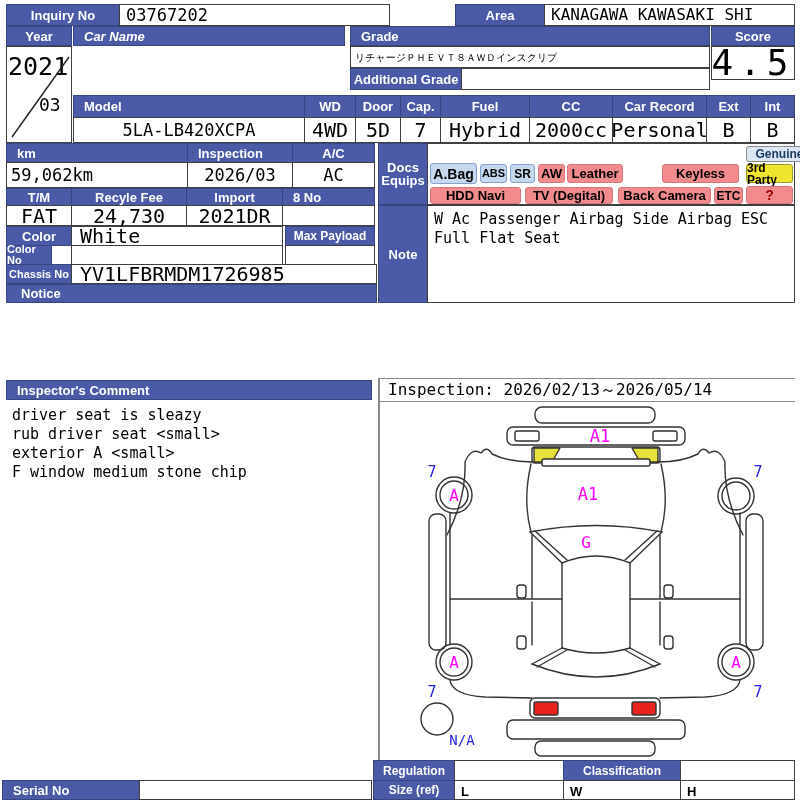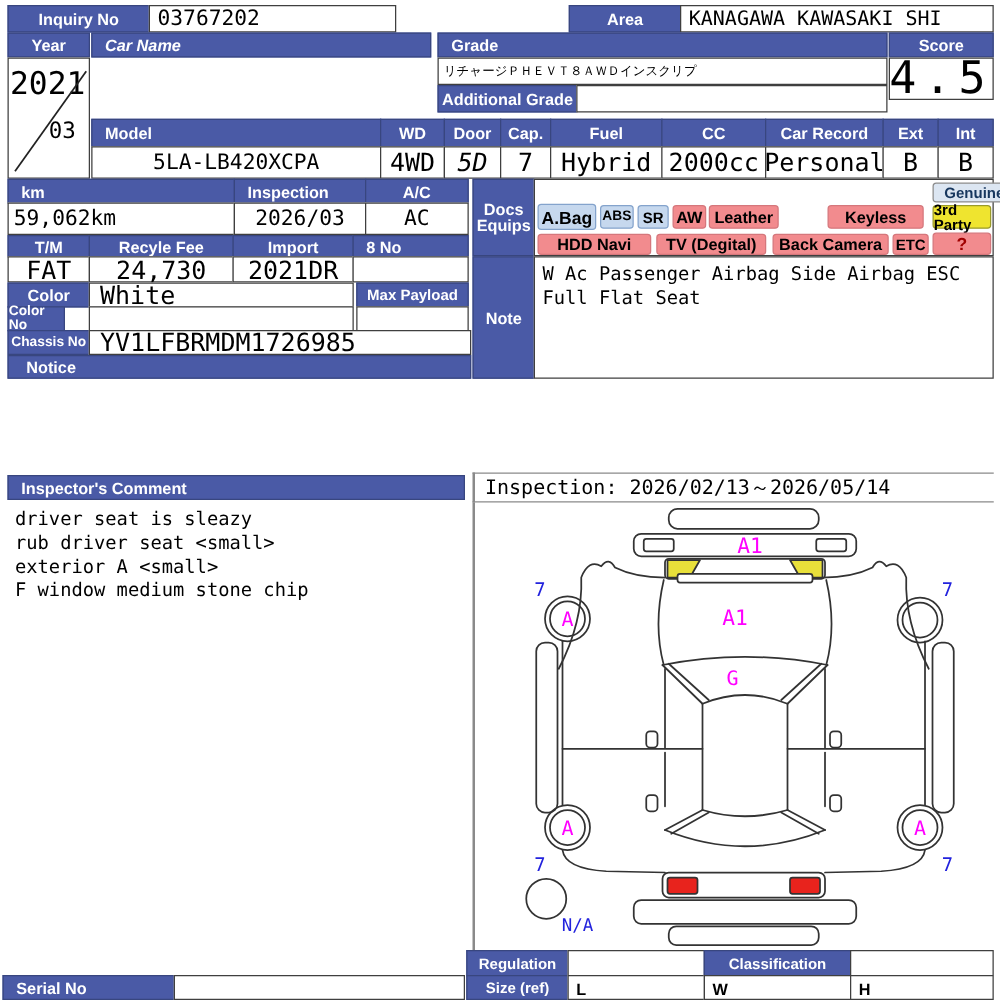--- a/index.html
+++ b/index.html
@@ -25,21 +25,21 @@
   .badge.yel {background:#efe42f;border:1px solid #9a9a2a;color:#000;font-size:12px;}
   .badge.q   {background:#f28b8e;border:1px solid #d5777c;color:#a00000;font-size:14px;}
   svg text{user-select:none;}
 </style>
 </head>
 <body>
 
 <div id="sheet">
 
   <div class="c hdr" style="left:6px;top:4px;width:114px;height:22px;">Inquiry No</div>
-  <div class="c b val left" style="left:119px;top:4px;width:198px;height:22px;font-size:17px;">03767202</div>
+  <div class="c b val left" style="left:119px;top:4px;width:271px;height:22px;font-size:17px;">03767202</div>
   <div class="c hdr" style="left:455px;top:4px;width:90px;height:22px;">Area</div>
   <div class="c b val left" style="left:544px;top:4px;width:251px;height:22px;font-size:16px;">KANAGAWA KAWASAKI SHI</div>
 
   <div class="c hdr" style="left:6px;top:26px;width:66px;height:20px;">Year</div>
   <div class="c hdr left" style="left:73px;top:26px;width:272px;height:20px;font-style:italic;">Car Name</div>
   <div class="c hdr left" style="left:350px;top:26px;width:360px;height:20px;">Grade</div>
   <div class="c hdr" style="left:711px;top:26px;width:84px;height:20px;">Score</div>
 
   <div class="c b" style="left:6px;top:46px;width:66px;height:97px;">
     <span class="c val" style="left:1px;top:6px;font-size:25px;">2021</span>
@@ -61,21 +61,21 @@
   <div class="c hdr" style="left:355px;top:95px;width:46px;height:23px;">Door</div>
   <div class="c hdr" style="left:400px;top:95px;width:41px;height:23px;">Cap.</div>
   <div class="c hdr" style="left:440px;top:95px;width:90px;height:23px;">Fuel</div>
   <div class="c hdr" style="left:529px;top:95px;width:84px;height:23px;">CC</div>
   <div class="c hdr" style="left:612px;top:95px;width:95px;height:23px;">Car Record</div>
   <div class="c hdr" style="left:706px;top:95px;width:45px;height:23px;">Ext</div>
   <div class="c hdr" style="left:750px;top:95px;width:45px;height:23px;">Int</div>
 
   <div class="c b val" style="left:73px;top:117px;width:232px;height:26px;font-size:17px;">5LA-LB420XCPA</div>
   <div class="c b val" style="left:304px;top:117px;width:52px;height:26px;">4WD</div>
-  <div class="c b val" style="left:355px;top:117px;width:46px;height:26px;font-style:italic;">5D</div>
+  <div class="c b val" style="left:355px;top:117px;width:46px;height:26px;">5D</div>
   <div class="c b val" style="left:400px;top:117px;width:41px;height:26px;">7</div>
   <div class="c b val" style="left:440px;top:117px;width:90px;height:26px;">Hybrid</div>
   <div class="c b val" style="left:529px;top:117px;width:84px;height:26px;">2000cc</div>
   <div class="c b val" style="left:612px;top:117px;width:95px;height:26px;">Personal</div>
   <div class="c b val" style="left:706px;top:117px;width:45px;height:26px;">B</div>
   <div class="c b val" style="left:750px;top:117px;width:45px;height:26px;">B</div>
 
   <div class="c hdr left" style="left:6px;top:143px;width:182px;height:20px;">km</div>
   <div class="c hdr left" style="left:187px;top:143px;width:106px;height:20px;">Inspection</div>
   <div class="c hdr" style="left:292px;top:143px;width:83px;height:20px;">A/C</div>

